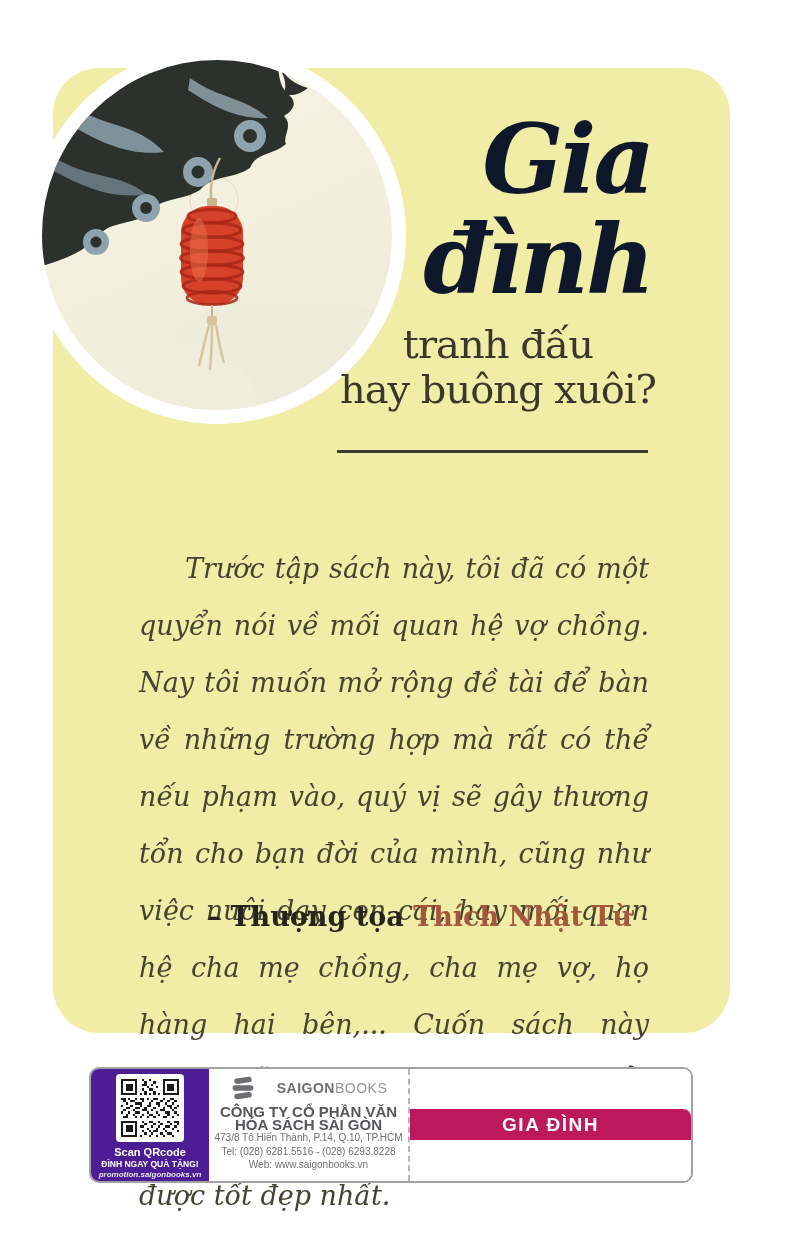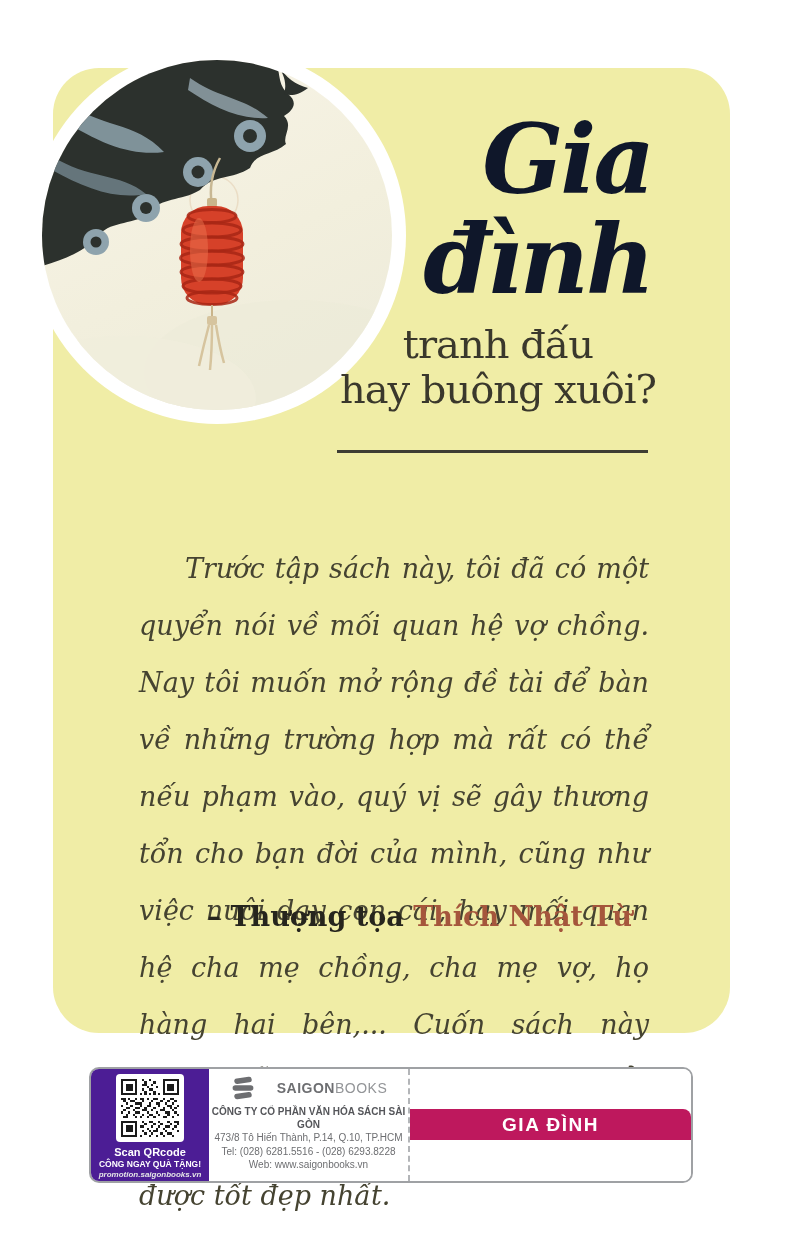--- a/index.html
+++ b/index.html
@@ -39,21 +39,21 @@
   .qr-card svg{width:58px;height:58px;}
   .scan{font-weight:700;font-size:11px;line-height:14px;color:#ffffff;margin-top:3px;}
   .promo{font-weight:700;font-size:8.5px;line-height:11px;color:#ffffff;}
   .promo-url{font-style:italic;font-weight:700;font-size:8px;line-height:10px;color:#e4e5e6;}
   .pub-sec{flex:1;display:flex;flex-direction:column;align-items:center;text-align:center;
            padding-top:7px;border-right:2px dashed #b3b5b8;box-sizing:border-box;background:#fff;}
   .logo-row{display:flex;align-items:center;gap:21px;}
   .logo-row svg{width:26px;height:24px;}
   .logo-text{font-weight:700;font-size:14px;letter-spacing:.5px;color:#6d6e71;}
   .logo-text .light{font-weight:400;color:#939598;}
-  .company{font-weight:700;font-size:10px;line-height:13px;color:#55565a;margin-top:5px;}
+  .company{font-weight:700;font-size:15px;line-height:13px;color:#55565a;margin-top:5px;}
   .addr-line{font-size:10px;line-height:13.5px;color:#6d6e71;}
   .right-sec{width:281px;display:flex;flex-direction:column;flex:none;background:#fff;}
   .cat-bar{height:31px;background:#be185d;display:flex;align-items:center;justify-content:center;
            border-top-right-radius:8px;margin-top:40px;}
   .cat-label{font-weight:700;font-size:19px;letter-spacing:1.5px;color:#ffffff;}
   .codes{flex:1;display:flex;}
   .code-cell{flex:1;display:flex;flex-direction:column;align-items:center;padding-top:3px;box-sizing:border-box;}
   .code-cell.first{border-right:2px dashed #b3b5b8;}
   .code-label{font-size:12.5px;line-height:16px;color:#333333;}
   .code-label.price{font-weight:700;font-size:14px;color:#1c1c1c;}
@@ -149,21 +149,21 @@
           </g>
           <g fill="#1a1a1a">
             <rect x="2" y="2" width="3" height="3"></rect>
               <rect x="20" y="2" width="3" height="3"></rect>
               <rect x="2" y="20" width="3" height="3"></rect>
           </g>
           <path fill="#1a1a1a" d="M9 0h1v1H9z M12 0h1v1h-1z M10 1h1v1h-1z M14 1h1v1h-1z M9 2h2v1H9z M13 2h1v1h-1z M11 3h1v1h-1z M15 3h1v1h-1z M9 4h1v1H9z M12 4h2v1h-2z M10 5h1v1h-1z M14 5h1v1h-1z M8 6h1v1H8z M10 6h1v1h-1z M12 6h1v1h-1z M14 6h1v1h-1z M16 6h1v1h-1z M6 8h1v1H6z M6 10h1v1H6z M6 12h1v1H6z M6 14h1v1H6z M6 16h1v1H6z M0 8h2v1H0z M3 8h1v1H3z M8 8h2v1H8z M11 8h1v1h-1z M14 8h2v1h-2z M18 8h1v1h-1z M21 8h2v1h-2z M1 9h1v1H1z M4 9h2v1H4z M9 9h1v1H9z M13 9h1v1h-1z M17 9h1v1h-1z M20 9h1v1h-1z M23 9h1v1h-1z M2 10h1v1H2z M7 10h2v1H7z M12 10h1v1h-1z M15 10h2v1h-2z M19 10h1v1h-1z M22 10h1v1h-1z M0 11h1v1H0z M4 11h1v1H4z M8 11h1v1H8z M11 11h2v1h-2z M16 11h1v1h-1z M20 11h2v1h-2z M24 11h1v1h-1z M2 12h2v1H2z M7 12h1v1H7z M10 12h1v1h-1z M14 12h1v1h-1z M18 12h1v1h-1z M21 12h1v1h-1z M23 12h1v1h-1z M1 13h1v1H1z M5 13h1v1H5z M9 13h2v1H9z M13 13h1v1h-1z M17 13h2v1h-2z M22 13h1v1h-1z M0 14h1v1H0z M3 14h1v1H3z M7 14h1v1H7z M11 14h1v1h-1z M15 14h1v1h-1z M19 14h2v1h-2z M23 14h1v1h-1z M2 15h1v1H2z M5 15h1v1H5z M9 15h1v1H9z M12 15h2v1h-2z M16 15h1v1h-1z M20 15h1v1h-1z M24 15h1v1h-1z M1 16h2v1H1z M8 16h1v1H8z M11 16h1v1h-1z M14 16h1v1h-1z M18 16h2v1h-2z M22 16h1v1h-1z M9 18h1v1H9z M12 18h2v1h-2z M16 18h1v1h-1z M20 18h1v1h-1z M23 18h2v1h-2z M10 19h1v1h-1z M14 19h1v1h-1z M17 19h1v1h-1z M21 19h1v1h-1z M24 19h1v1h-1z M8 20h2v1H8z M13 20h1v1h-1z M16 20h1v1h-1z M19 20h2v1h-2z M23 20h1v1h-1z M11 21h1v1h-1z M15 21h1v1h-1z M18 21h1v1h-1z M22 21h1v1h-1z M9 22h1v1H9z M12 22h1v1h-1z M14 22h2v1h-2z M19 22h1v1h-1z M24 22h1v1h-1z M10 23h1v1h-1z M13 23h1v1h-1z M17 23h1v1h-1z M20 23h2v1h-2z M8 24h1v1H8z M12 24h1v1h-1z M15 24h1v1h-1z M18 24h1v1h-1z M22 24h1v1h-1z"></path>
         </svg>
       </div>
       <div class="scan">Scan QRcode</div>
-      <div class="promo">CÔNG NGAY QUÀ TẶNG!</div>
+      <div class="promo">ĐÌNH NGAY QUÀ TẶNG!</div>
       <div class="promo-url">promotion.saigonbooks.vn</div>
     </div>
 
     <div class="pub-sec">
       <div class="logo-row">
         <svg viewBox="0 0 32 30">
           <g fill="#6d6e71">
             <rect x="5" y="2" width="22" height="7" rx="3.5" transform="rotate(-8 16 5.5)"></rect>
             <rect x="3" y="11.5" width="26" height="7" rx="3.5"></rect>
             <rect x="5" y="21" width="22" height="7" rx="3.5" transform="rotate(-8 16 24.5)"></rect>

